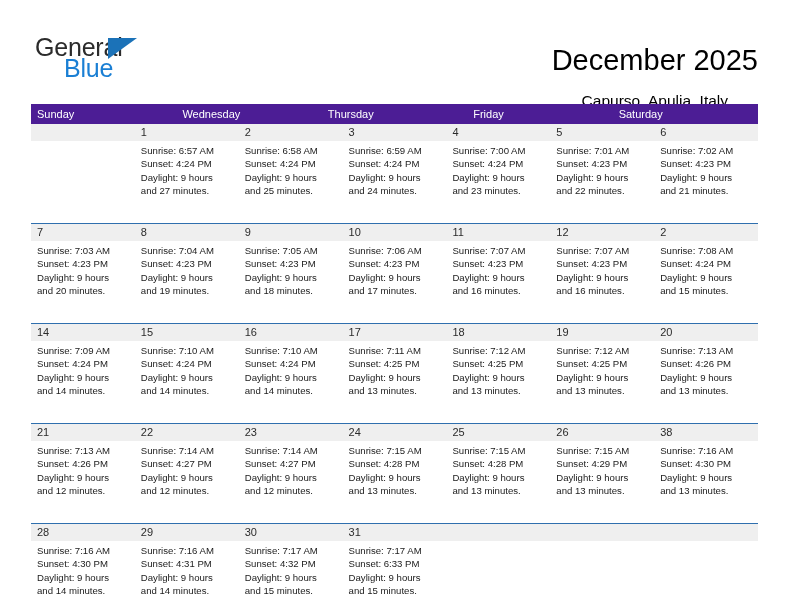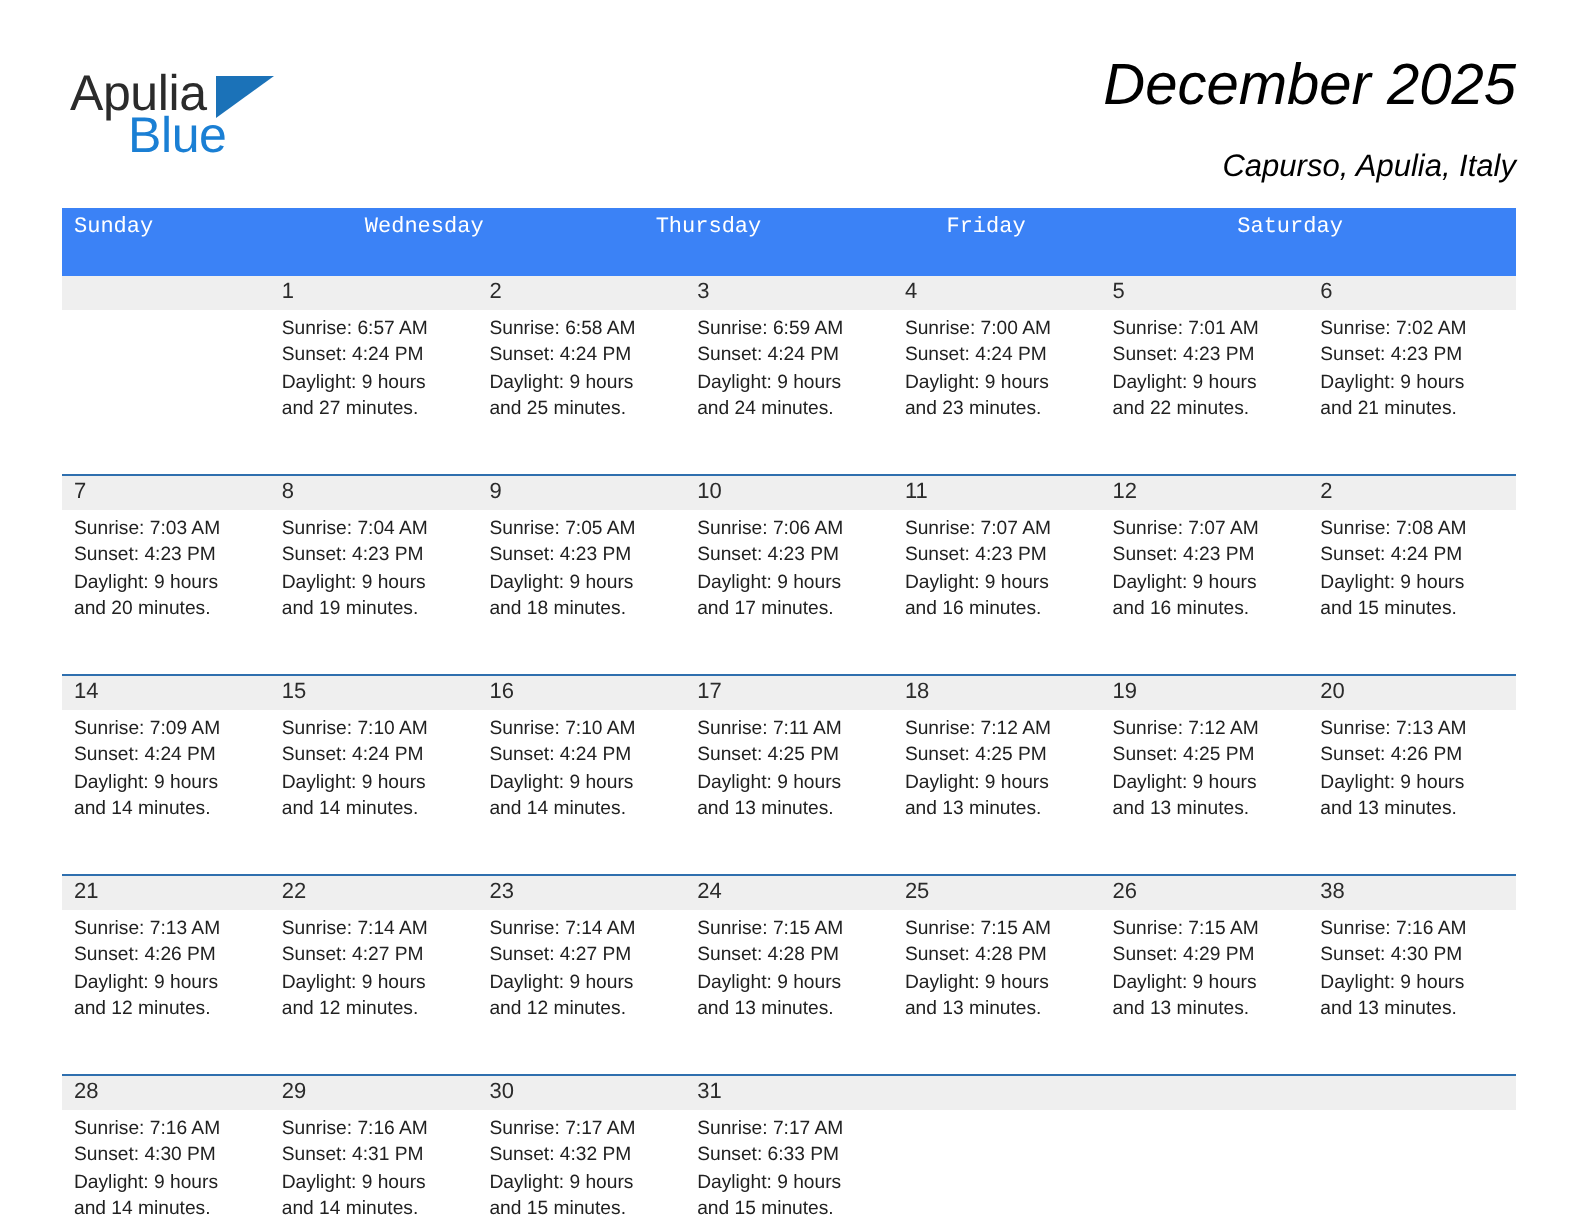--- a/index.html
+++ b/index.html
@@ -62,23 +62,22 @@
     font-size: 25px;
     font-weight: 400;
     color: #1a7fd4;
     letter-spacing: -0.2px;
     line-height: 27px;
   }
 
   .title-block {
     position: absolute;
     right: 0;
-    top: 0;
-    text-align: right;
-    font-style: italic;
+    top: 17px;
+    text-align: center;
   }
   .cal-title {
     font-size: 29px;
     font-weight: 400;
     color: #000000;
     line-height: 34px;
     white-space: nowrap;
   }
   .cal-subtitle {
     font-size: 15.5px;
@@ -92,23 +91,22 @@
   
   .calendar {
     position: absolute;
     left: 31px;
     top: 104px;
     width: 727px;
   }
   .weekday-row {
     display: flex;
     width: 727px;
-    height: 34px;
-    background: #3b82f6;
-    font-family: Liberation Mono, monospace;
+    height: 20px;
+    background: #4c1d95;
   }
   .weekday {
     flex: 1 1 0;
     color: #ffffff;
     font-size: 11px;
     line-height: 20px;
     padding-left: 6px;
     box-sizing: border-box;
     white-space: nowrap;
     overflow: hidden;
@@ -158,21 +156,21 @@
     background: #ffffff;
   }
 </style>
 </head>
 <body>
 
 <div class="page">
 
   <div class="header">
     <div class="logo">
-      <div class="logo-general">Apulia</div>
+      <div class="logo-general">General</div>
       <div class="logo-triangle"></div>
       <div class="logo-blue">Blue</div>
     </div>
     <div class="title-block">
       <div class="cal-title">December 2025</div>
       <div class="cal-subtitle">Capurso, Apulia, Italy</div>
     </div>
   </div>
 
   <div class="calendar">

